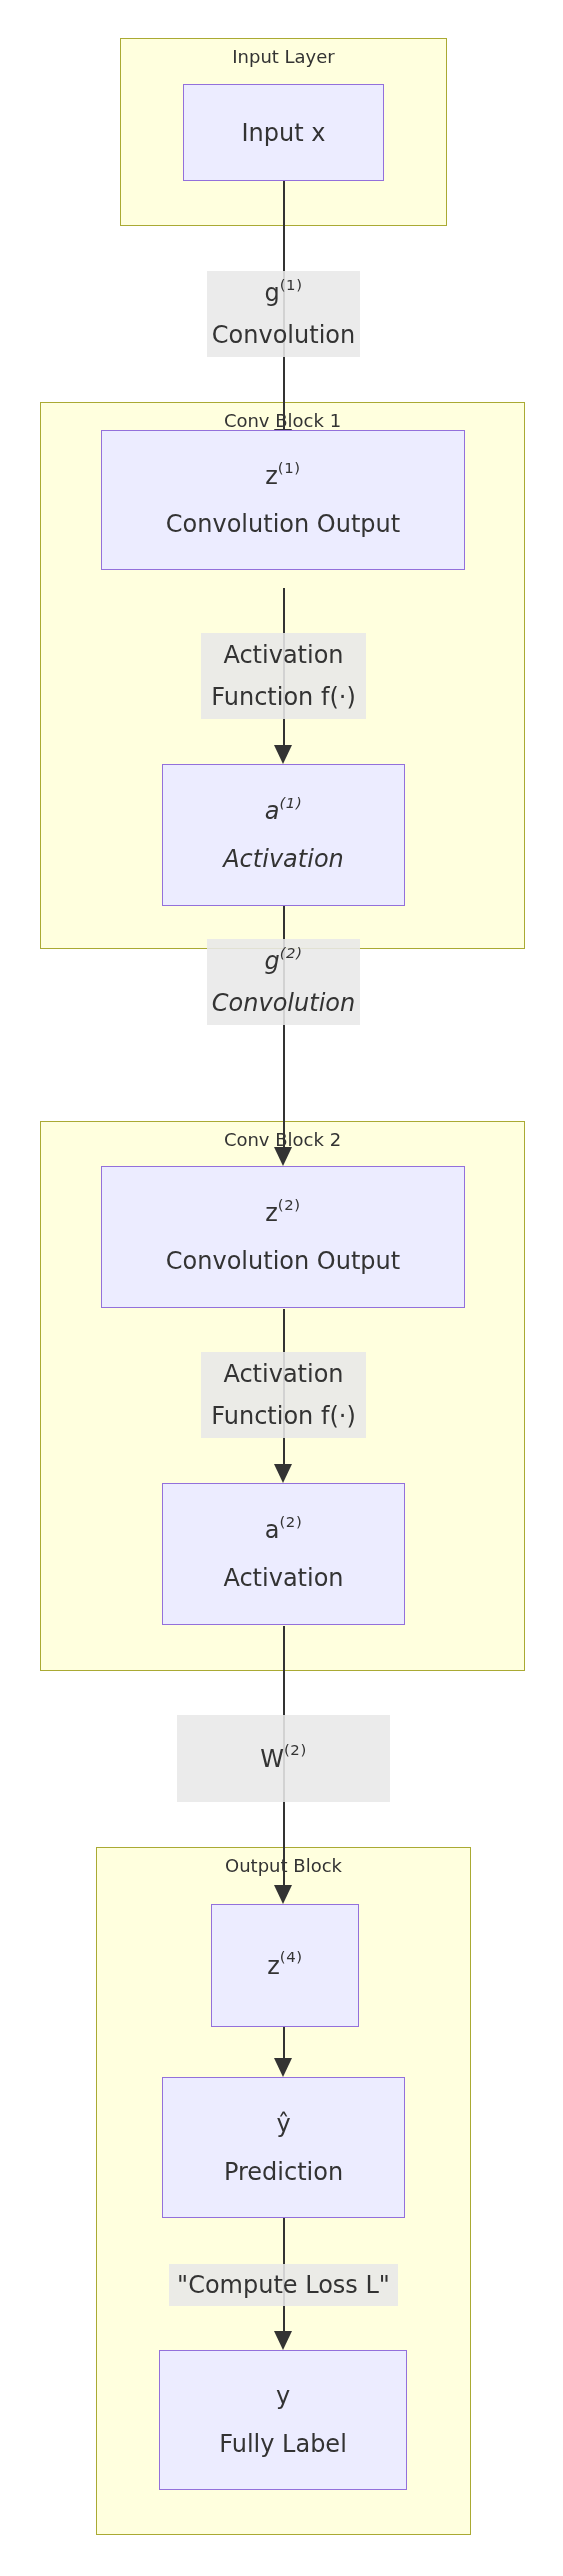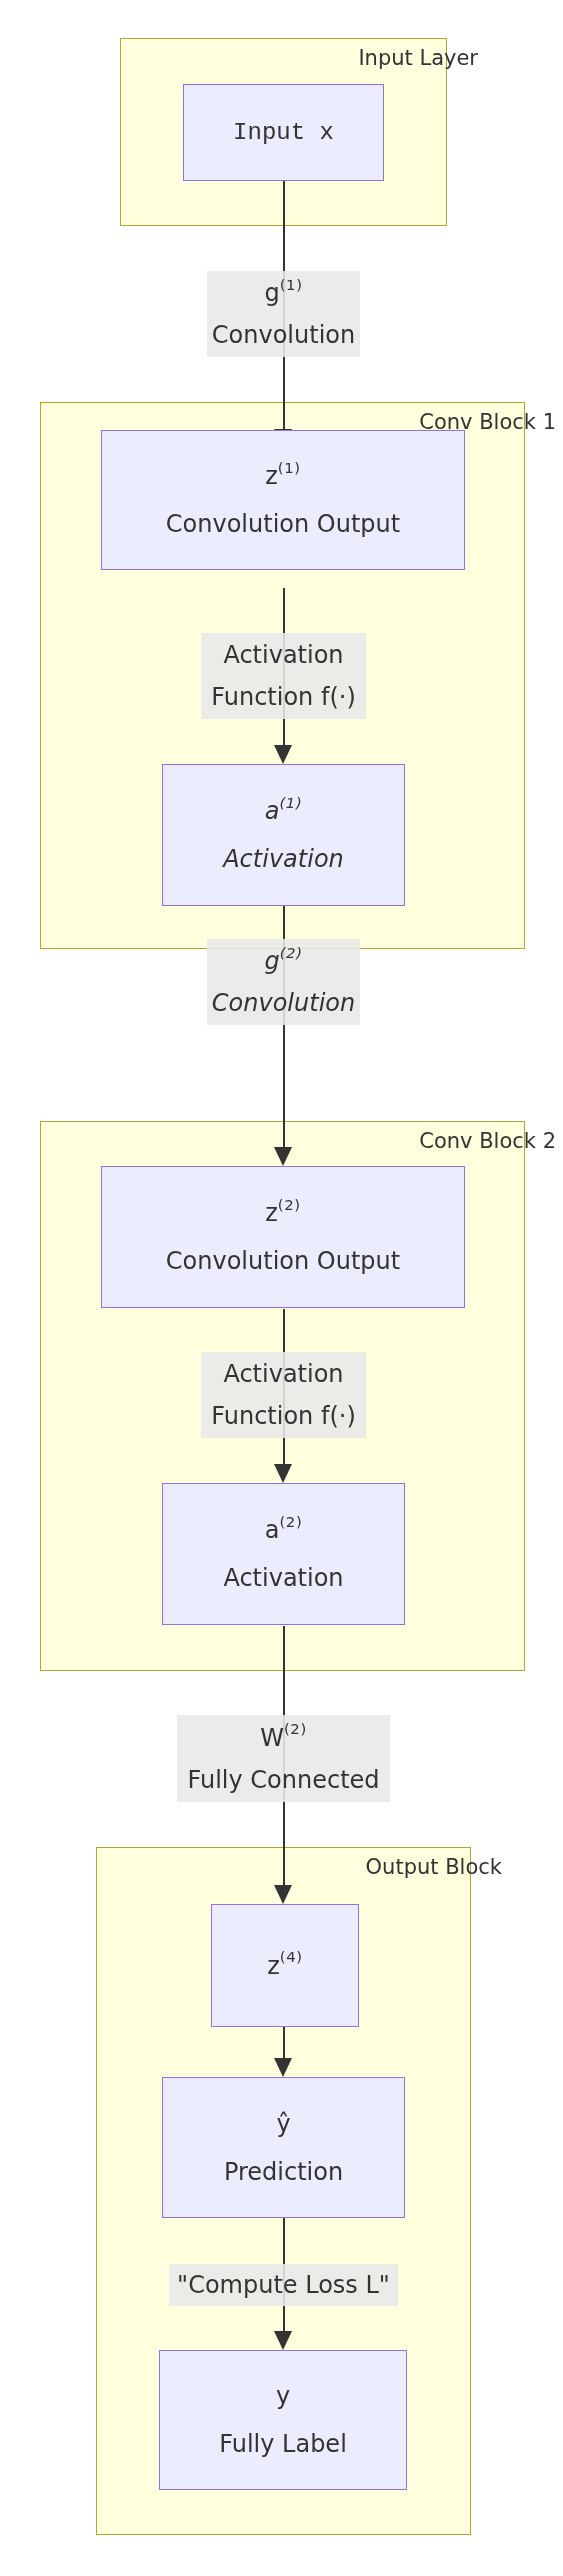--- a/index.html
+++ b/index.html
@@ -28,26 +28,25 @@
     position:absolute;
     background:var(--cluster-fill);
     border:1.8px solid var(--cluster-border);
     box-sizing:border-box;
   }
   .cluster-title{
     position:absolute;
     top:7.2px;
     left:0;
     width:100%;
-    text-align:right;
-    font-size:21px;
+    text-align:center;
+    font-size:18px;
     line-height:1.2;
     color:var(--text-color);
     white-space:nowrap;
-    padding-left:32px;
   }
   
   .edge-line{
     position:absolute;
     left:283px;
     width:1.8px;
     background:var(--edge-color);
   }
   .arrowhead{
     position:absolute;
@@ -160,28 +159,27 @@
     <div class="lab-line">Convolution</div>
   </div>
 
   <div class="edge-label" style="left:201px;top:1352px;width:165px;height:86px;">
     <div class="lab-line">Activation</div>
     <div class="lab-line">Function f(·)</div>
   </div>
 
   <div class="edge-label" style="left:177px;top:1715px;width:213px;height:87px;">
     <div class="lab-line"><span>W</span><sup class="ssup">(2)</sup></div>
-    <div class="lab-line">Fully Connected</div>
   </div>
 
   <div class="edge-label" style="left:169px;top:2264px;width:229px;height:42px;line-height:1.2;">
     <div class="lab-line">"Compute Loss L"</div>
   </div>
 
-  <div class="node" style="left:183px;top:84px;width:201px;height:97px;font-family:Liberation Mono, monospace;">
+  <div class="node" style="left:183px;top:84px;width:201px;height:97px;">
     <div>Input x</div>
   </div>
 
   <div class="node" style="left:101px;top:430px;width:364px;height:140px;">
     <div><span>z</span><sup class="ssup">(1)</sup></div>
     <div>Convolution Output</div>
   </div>
 
   <div class="node" style="left:162px;top:764px;width:243px;height:142px;font-style:italic;">
     <div><span>a</span><sup class="ssup">(1)</sup></div>

